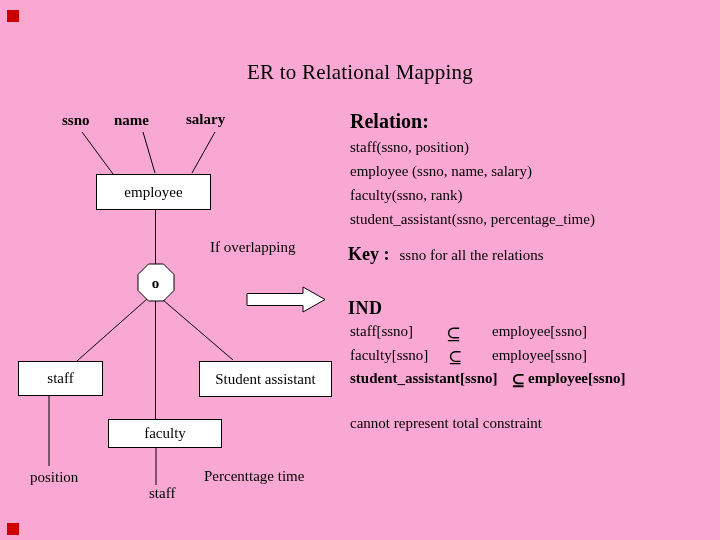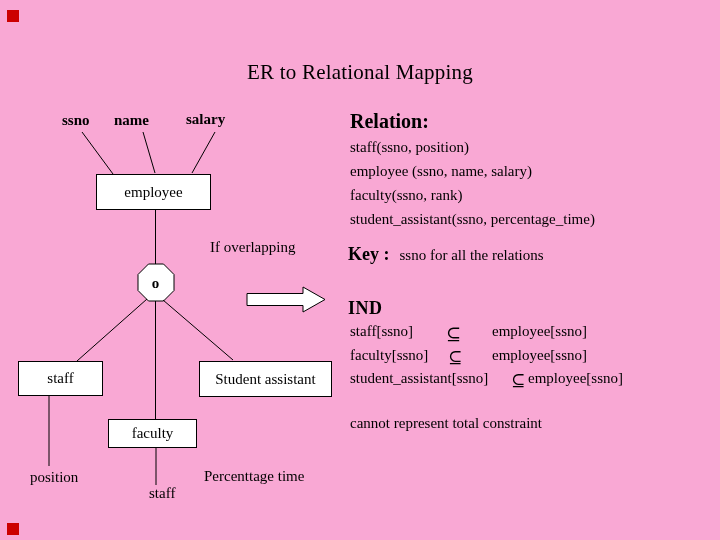--- a/index.html
+++ b/index.html
@@ -19,21 +19,21 @@
   .attr.ssno{left:62px;top:112px;}
   .attr.name{left:114px;top:112px;}
   .attr.salary{left:186px;top:111px;}
   .entity-box{
     position:absolute;border:1px solid #000;display:flex;align-items:center;
     justify-content:center;font-size:15px;background:#fff;box-sizing:border-box;
   }
   .box-employee{left:96px;top:174px;width:115px;height:36px;}
   .box-staff{left:18px;top:361px;width:85px;height:35px;}
   .box-student{left:199px;top:361px;width:133px;height:36px;}
-  .box-faculty{left:108px;top:419px;width:89px;height:29px;}
+  .box-faculty{left:108px;top:419px;width:114px;height:29px;}
   .overlap-label{position:absolute;left:210px;top:239px;font-size:15px;}
   .octagon-label{
     position:absolute;left:137px;top:264px;width:37px;height:38px;
     display:flex;align-items:center;justify-content:center;
     font-weight:bold;font-size:15px;
   }
   .subattr{position:absolute;font-size:15px;}
   .subattr.position{left:30px;top:469px;}
   .subattr.rank{left:149px;top:485px;}
   .subattr.ptime{left:204px;top:468px;}
@@ -46,21 +46,21 @@
   .ind-heading{position:absolute;left:348px;top:298px;font-size:18px;font-weight:bold;letter-spacing:0.5px;}
   .ind-row{position:absolute;left:350px;width:330px;height:20px;font-size:15px;}
   .ind-row span{position:absolute;top:0;white-space:nowrap;text-align:right;}
   .ind-row .lhs{left:0;}
   .ind-row-0{top:323px;}
   .ind-row-0 .sym{left:96px;font-size:18px;}
   .ind-row-0 .rhs{left:142px;}
   .ind-row-1{top:347px;}
   .ind-row-1 .sym{left:98px;font-size:17px;}
   .ind-row-1 .rhs{left:142px;}
-  .ind-row-2{top:370px;}
+  .ind-row-2{top:370px;font-weight:bold;}
   .ind-row-2 .sym{left:161px;font-size:17px;}
   .ind-row-2 .rhs{left:178px;}
   .note{position:absolute;left:350px;top:415px;font-size:15px;}
 </style>
 </head>
 <body>
 
 <div class="slide">
 
   <div class="bullet top"></div>

